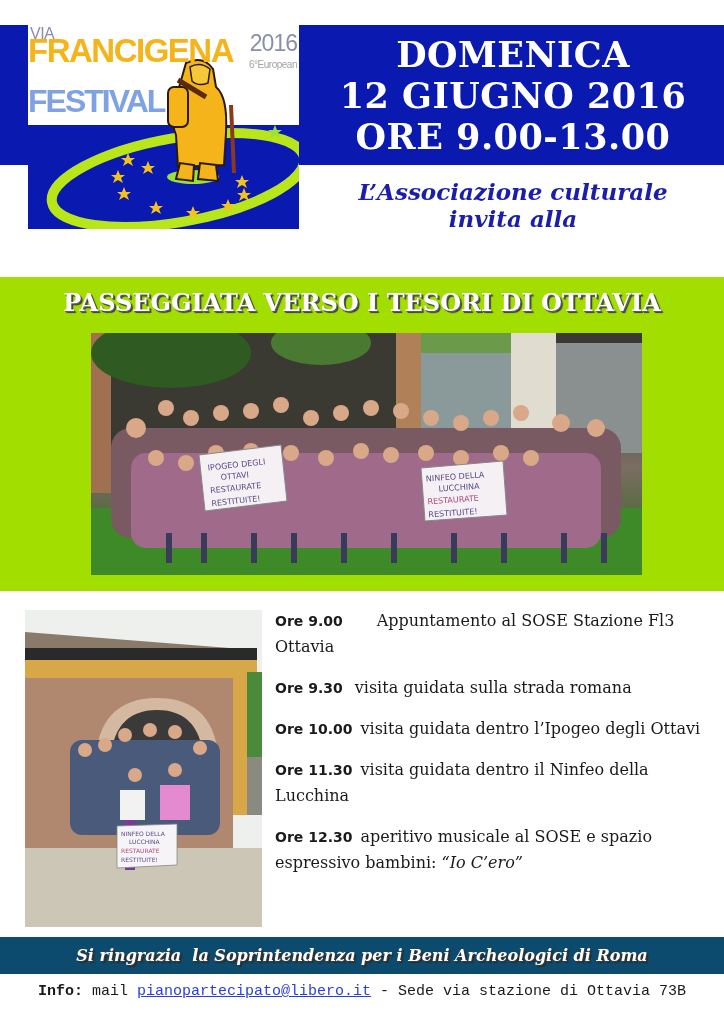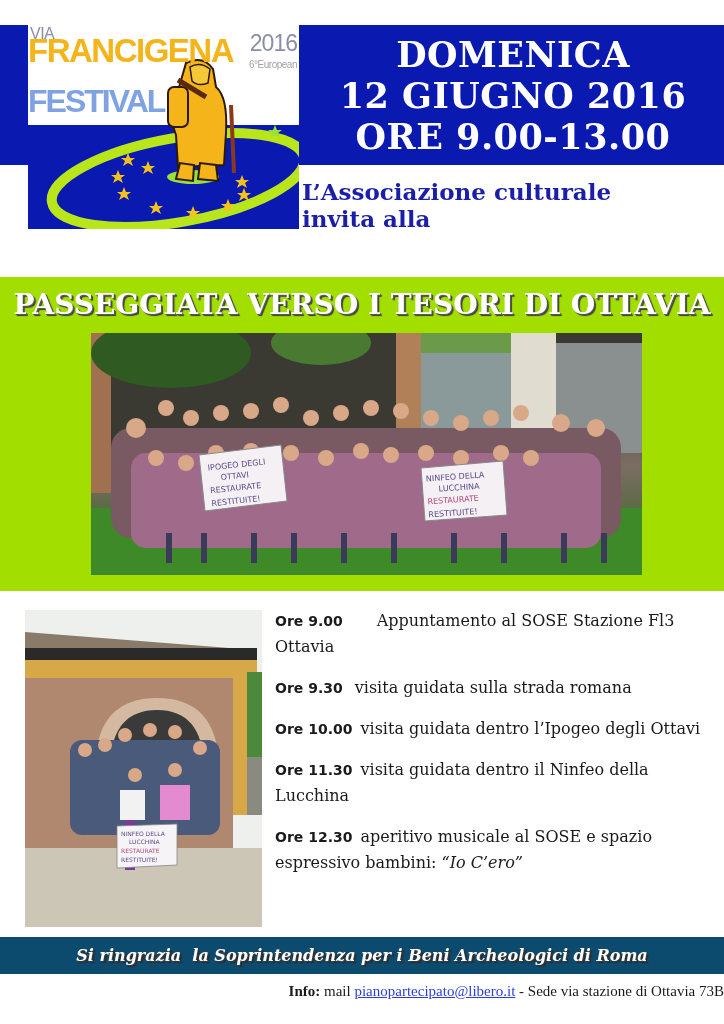--- a/index.html
+++ b/index.html
@@ -49,32 +49,32 @@
   .logo-festival {
     position: absolute; left: 0px; top: 49px; font-family: "Liberation Sans", sans-serif;
     font-weight: bold; font-size: 32px; color: #7fa2e3; letter-spacing: -2px;
     line-height: 54px;
   }
   .logo svg { position: absolute; left: 0; top: 0; }
 
   
   .assoc {
     position: absolute; left: 302px; top: 178px; width: 422px;
-    text-align: left; color: #1a1ea8; font-family: "DejaVu Serif", serif;
-    font-weight: bold; font-size: 23px; line-height: 27px;
+    text-align: center; color: #1a1ea8; font-family: "DejaVu Serif", serif;
+    font-weight: bold; font-style: italic; font-size: 23px; line-height: 27px;
   }
 
   
   .green-band {
     position: absolute; left: 0; top: 277px; width: 724px; height: 314px;
     background: #a2de00;
   }
   .green-title {
     position: absolute; left: 0; top: 288px; width: 724px; text-align: center;
-    font-family: "DejaVu Serif", serif; font-weight: bold; font-size: 28px;
+    font-family: "DejaVu Serif", serif; font-weight: bold; font-size: 24px;
     color: #ffffff; letter-spacing: 0px;
     text-shadow: 1px 1px 0 #5a5a5a, 2px 2px 1px #3a3a3a;
   }
   .group-photo {
     position: absolute; left: 91px; top: 333px; width: 551px; height: 242px;
     overflow: hidden;
     background: linear-gradient(180deg, #3b3b34 0%, #5a5648 30%, #7a6d62 55%, #4f6a3a 80%, #3f7b2a 100%);
   }
 
   
@@ -95,22 +95,22 @@
     position: absolute; left: 0; top: 937px; width: 724px; height: 37px;
     background: #0c4a6e;
     display: flex; align-items: center; justify-content: center;
   }
   .thanks-text {
     font-family: "DejaVu Serif", serif; font-weight: bold; font-style: italic;
     font-size: 16px; color: #ffffff; white-space: pre;
     text-shadow: 1px 1px 0 #3a3a3a, 2px 2px 1px #2a2a2a;
   }
   .info {
-    position: absolute; left: 0; top: 983px; width: 724px; text-align: right;
-    font-family: Liberation Serif, serif; font-size: 15px; color: #1a1a1a;
+    position: absolute; left: 0; top: 983px; width: 724px; text-align: center;
+    font-family: Liberation Mono, monospace; font-size: 15px; color: #1a1a1a;
   }
   .info b { font-weight: bold; }
   .info a { color: #2a3ee0; text-decoration: underline; }
 </style>
 </head>
 <body>
 
 <div class="top-band"></div>
 
 <div class="date-block">

